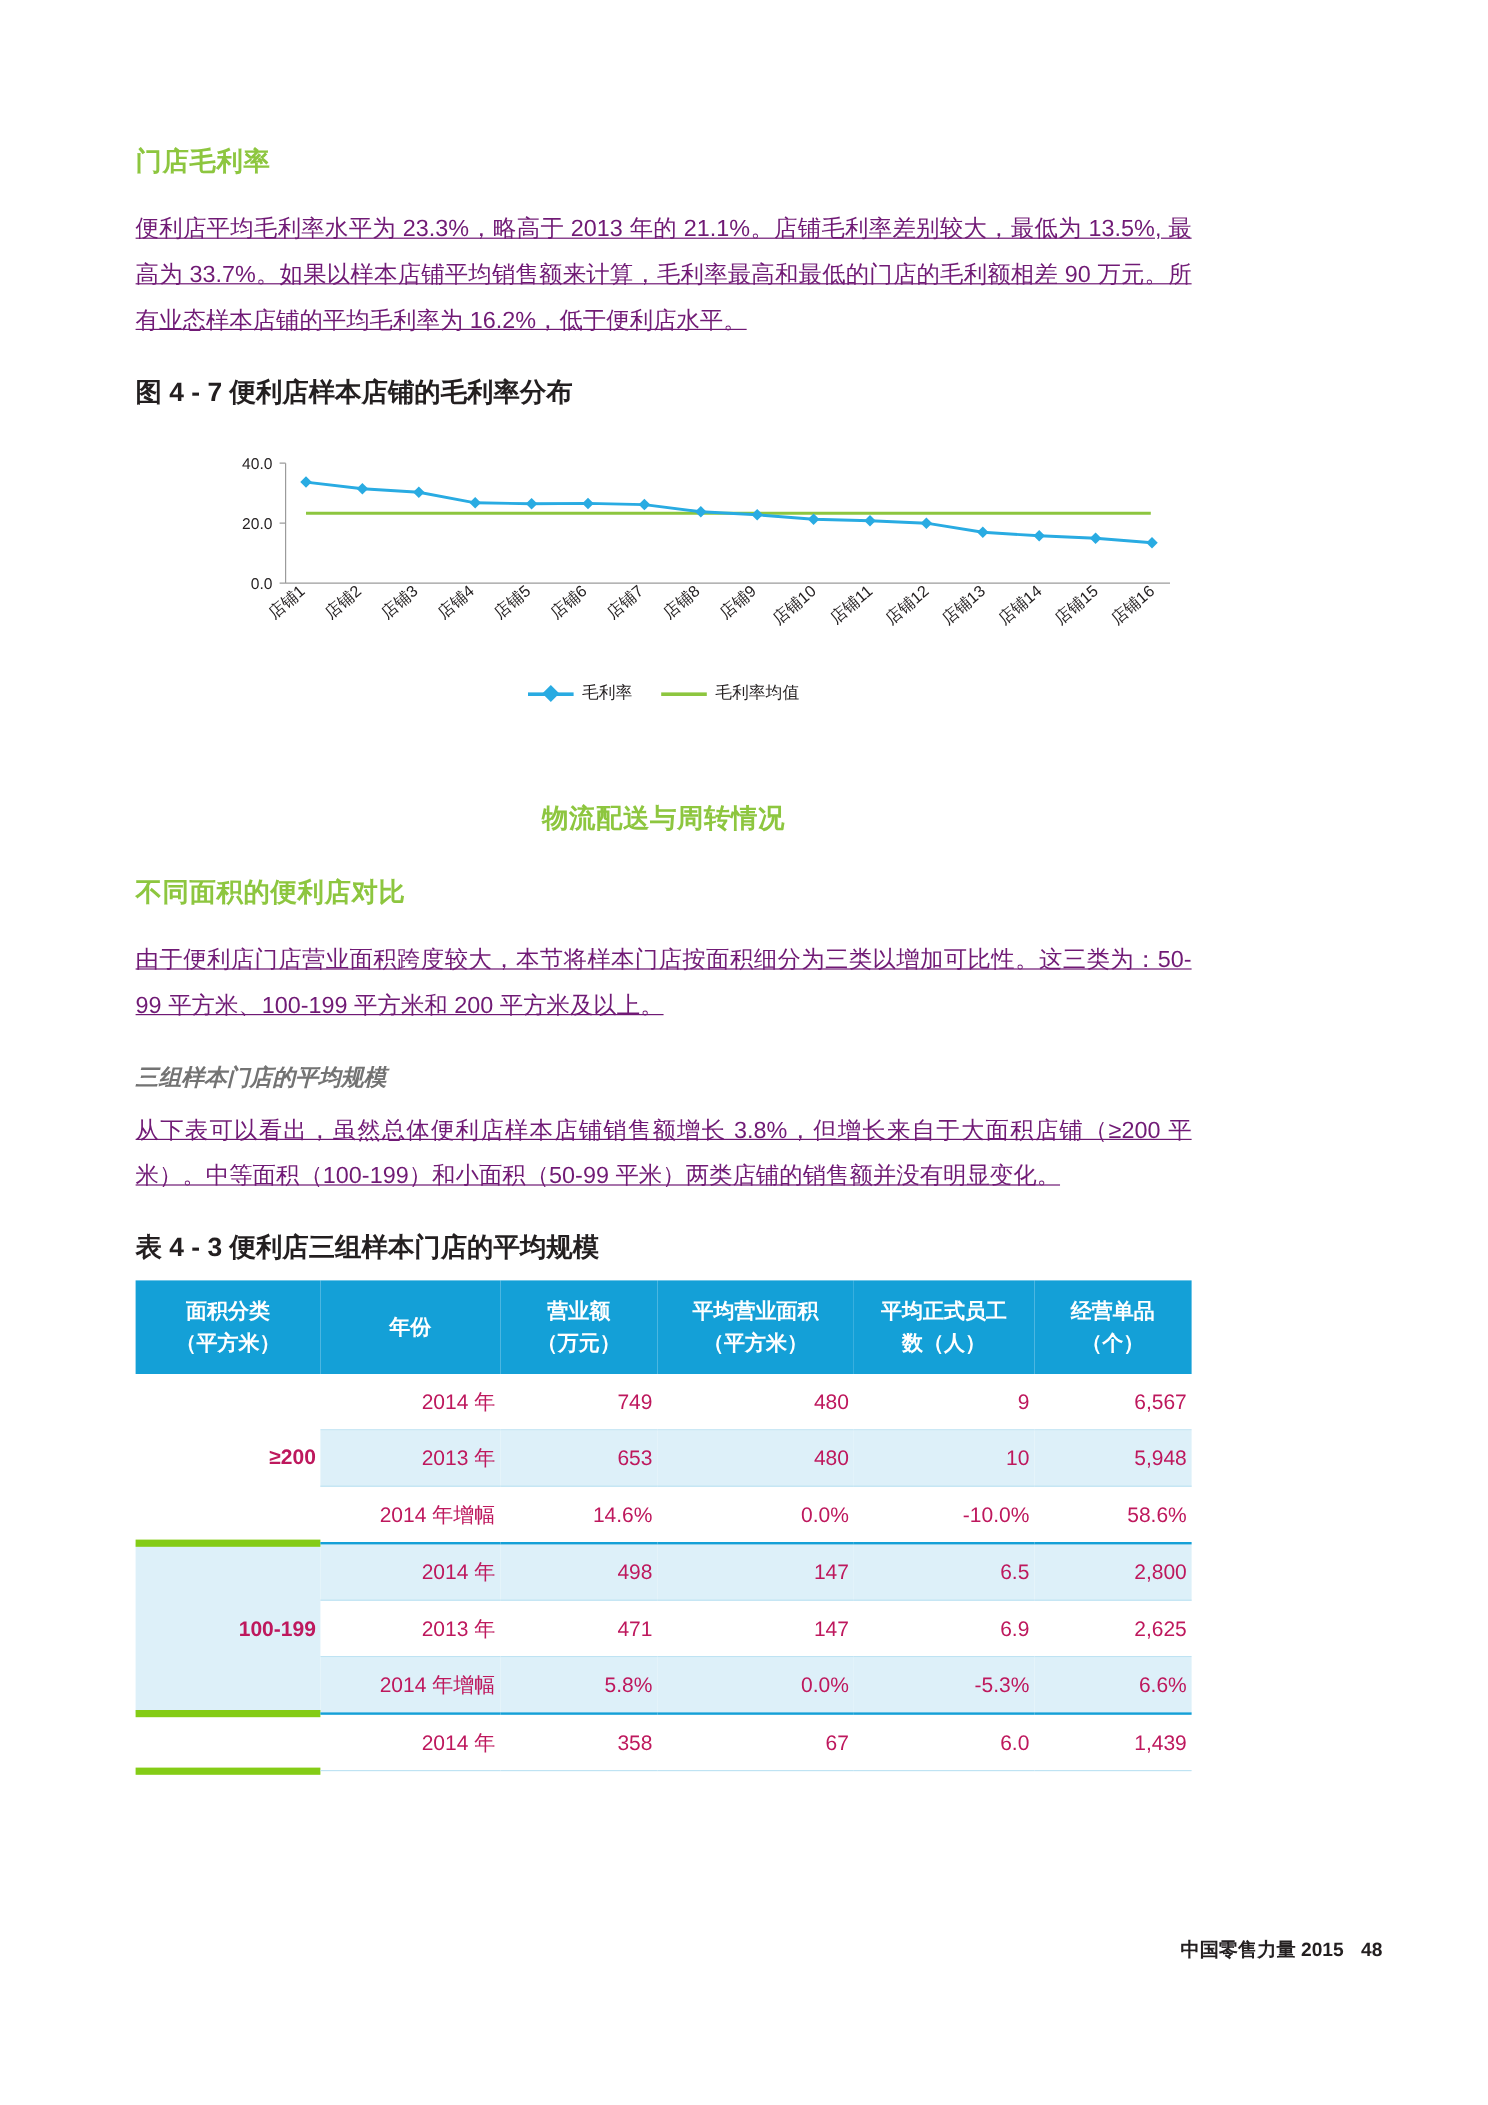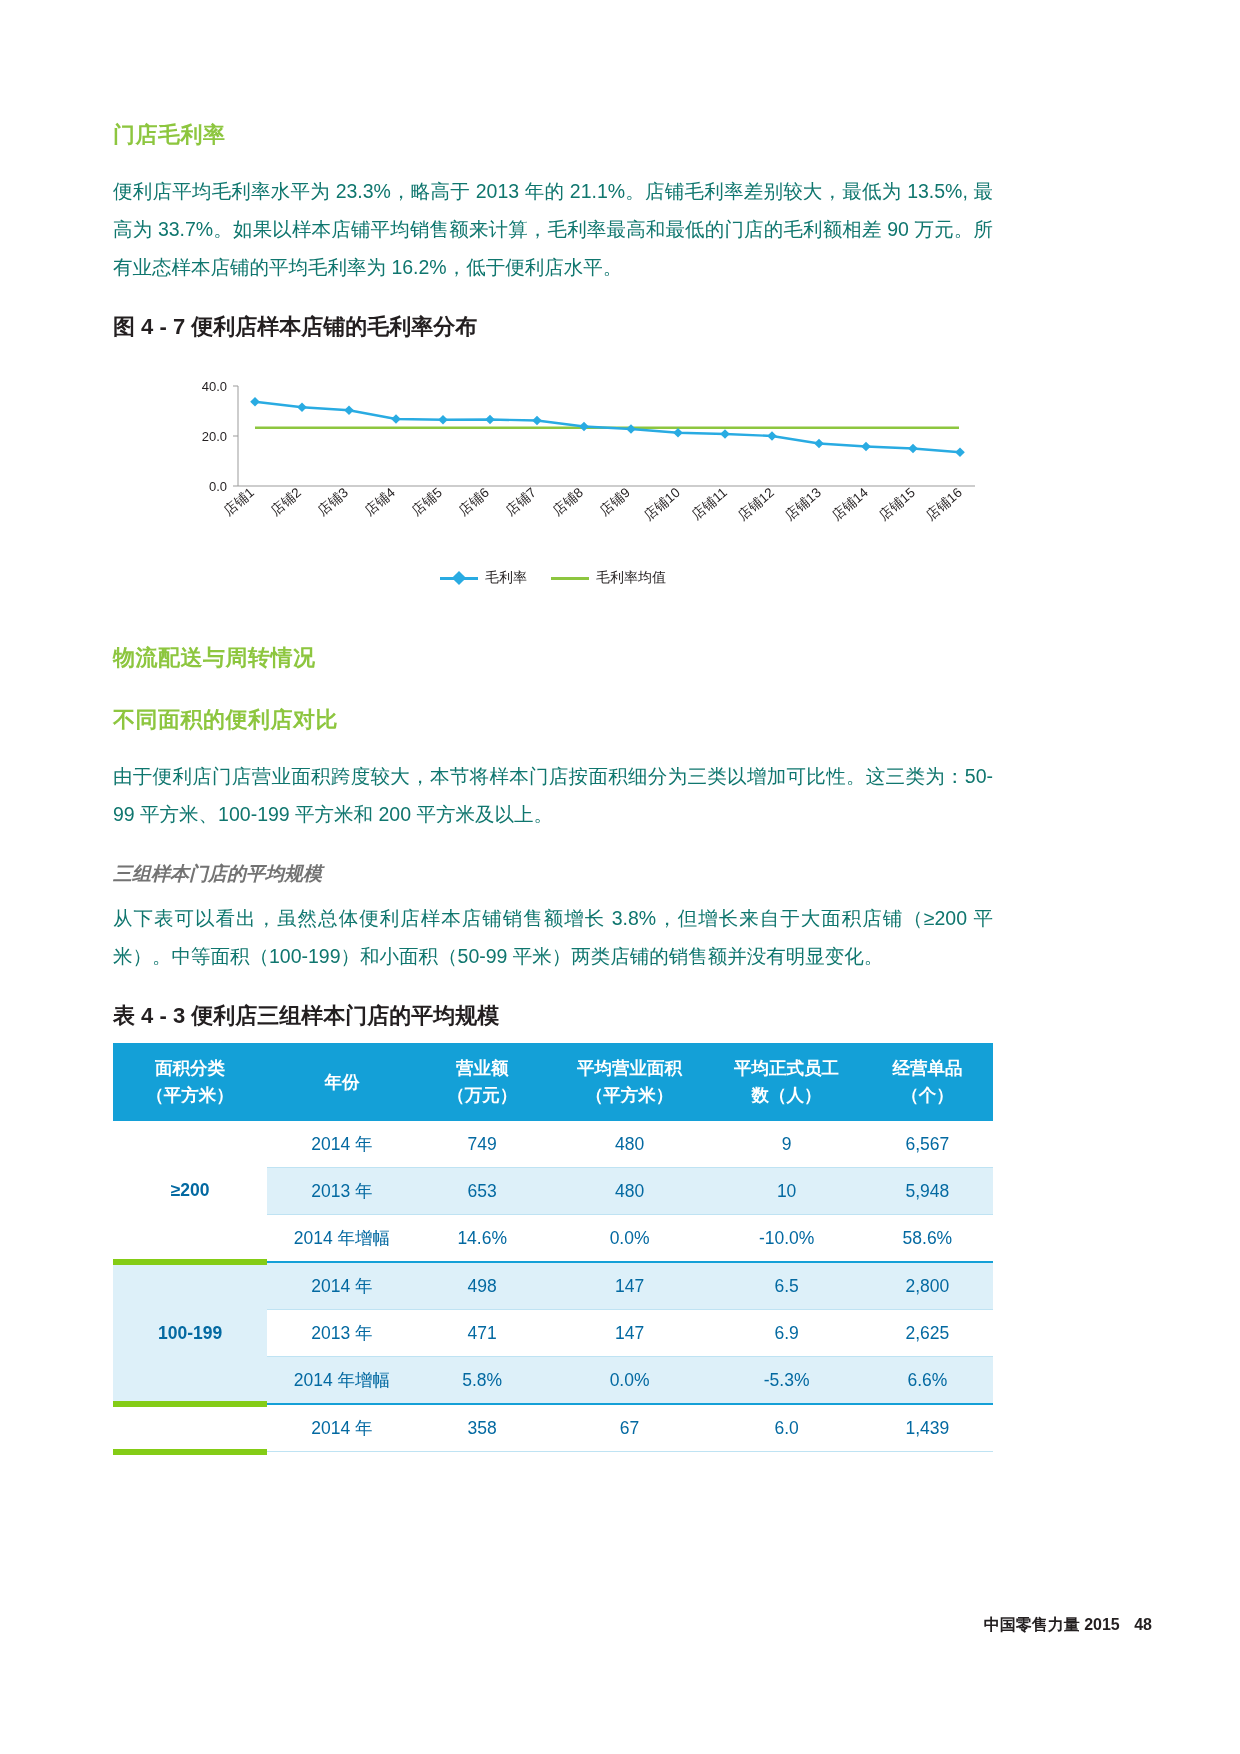--- a/index.html
+++ b/index.html
@@ -29,28 +29,30 @@
     width: 880px;
   }
   h2.section-green {
     font-size: 22px;
     font-weight: bold;
     color: #8dc63f;
     margin: 0 0 22px 0;
     letter-spacing: 0.5px;
   }
   h2.section-green.spaced {
-    margin-top: 46px;
+    margin-top: 70px;
+    text-align: center;
   }
   p.body-text {
     font-size: 19.5px;
     line-height: 38px;
     margin: 0 0 10px 0;
     text-align: justify;
-    color: #0f766e;
+    color: #701a75;
+    text-decoration: underline;
   }
   .fig-title {
     font-size: 22px;
     font-weight: bold;
     margin: 26px 0 8px 0;
     color: #231f20;
   }
   .sub-head {
     font-size: 19px;
     font-weight: bold;
@@ -97,24 +99,24 @@
     background: #14a0d7;
     color: #ffffff;
     font-weight: bold;
     font-size: 17.5px;
     padding: 12px 4px;
     line-height: 27px;
     text-align: center;
     border: none;
   }
   table.data-table td {
-    text-align: center;
+    text-align: right;
     padding: 11px 4px;
     font-size: 17.5px;
-    color: #0369a1;
+    color: #be185d;
     border-bottom: 1px solid #bfe3f3;
   }
   table.data-table tr.alt td {
     background: #ddf0f9;
   }
   table.data-table td.group-label {
     font-weight: bold;
     background: #ffffff;
     border-bottom: 6px solid #84cc16;
   }

